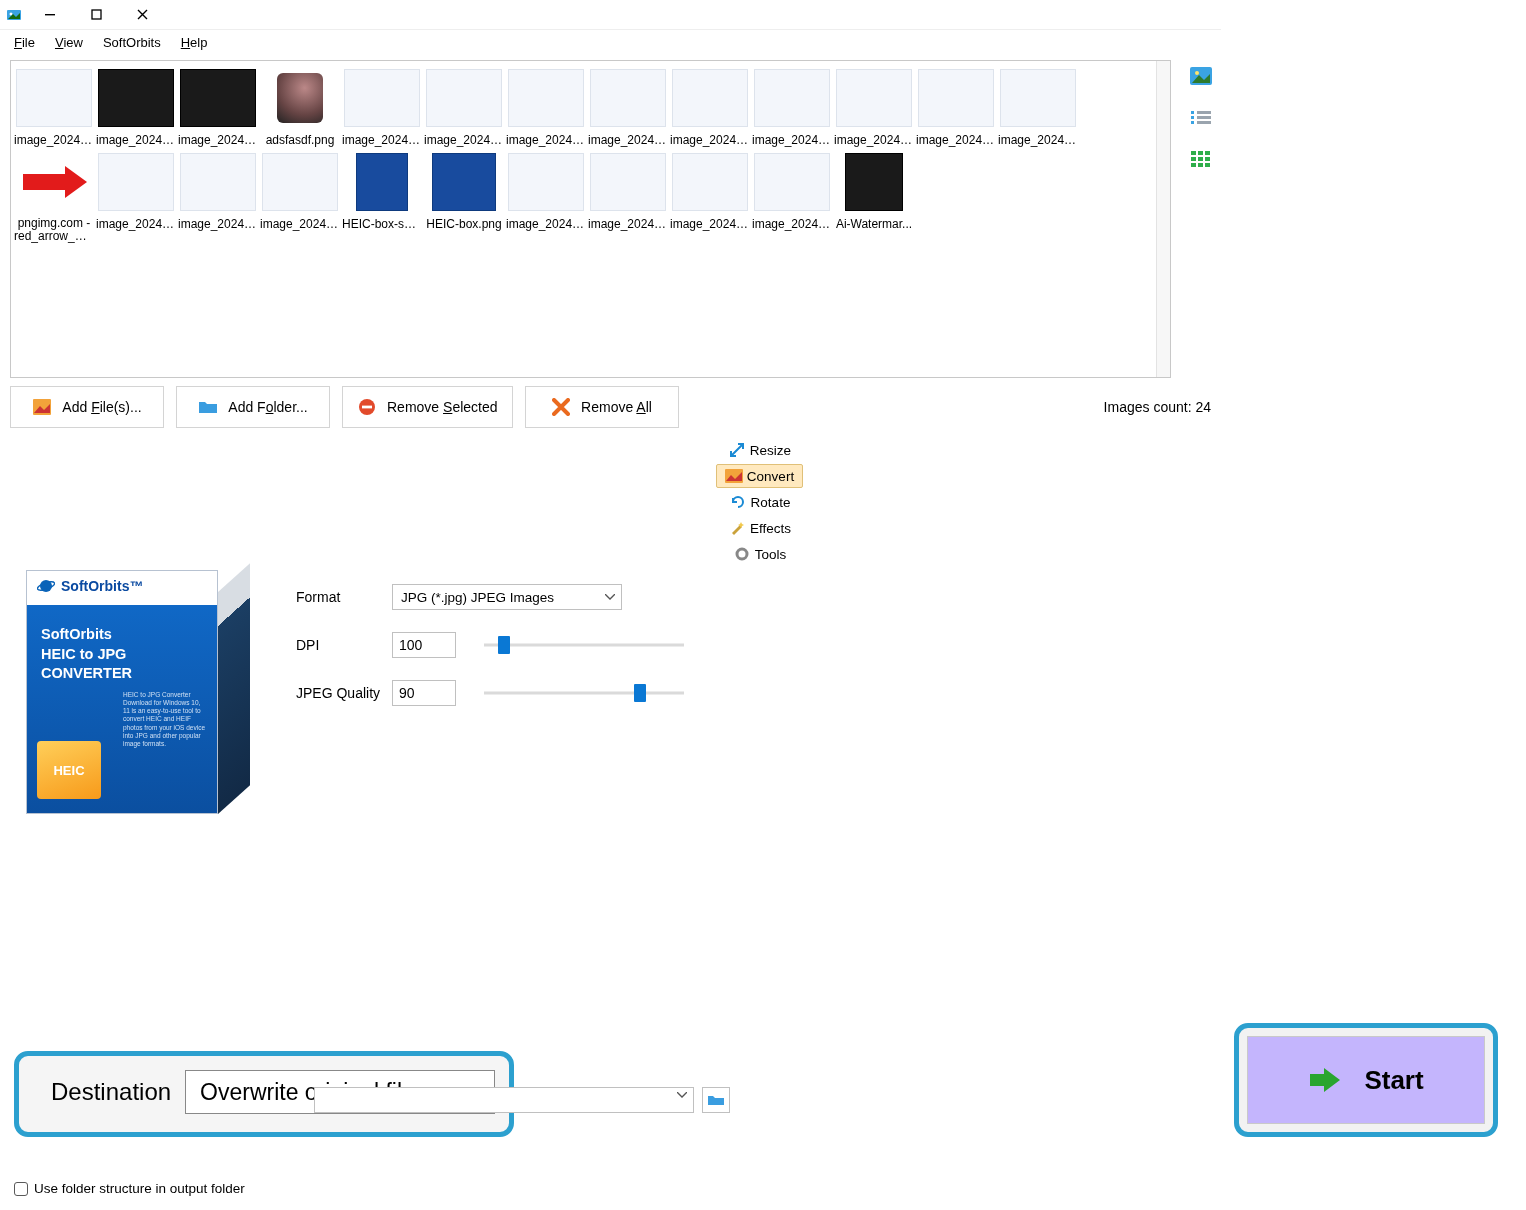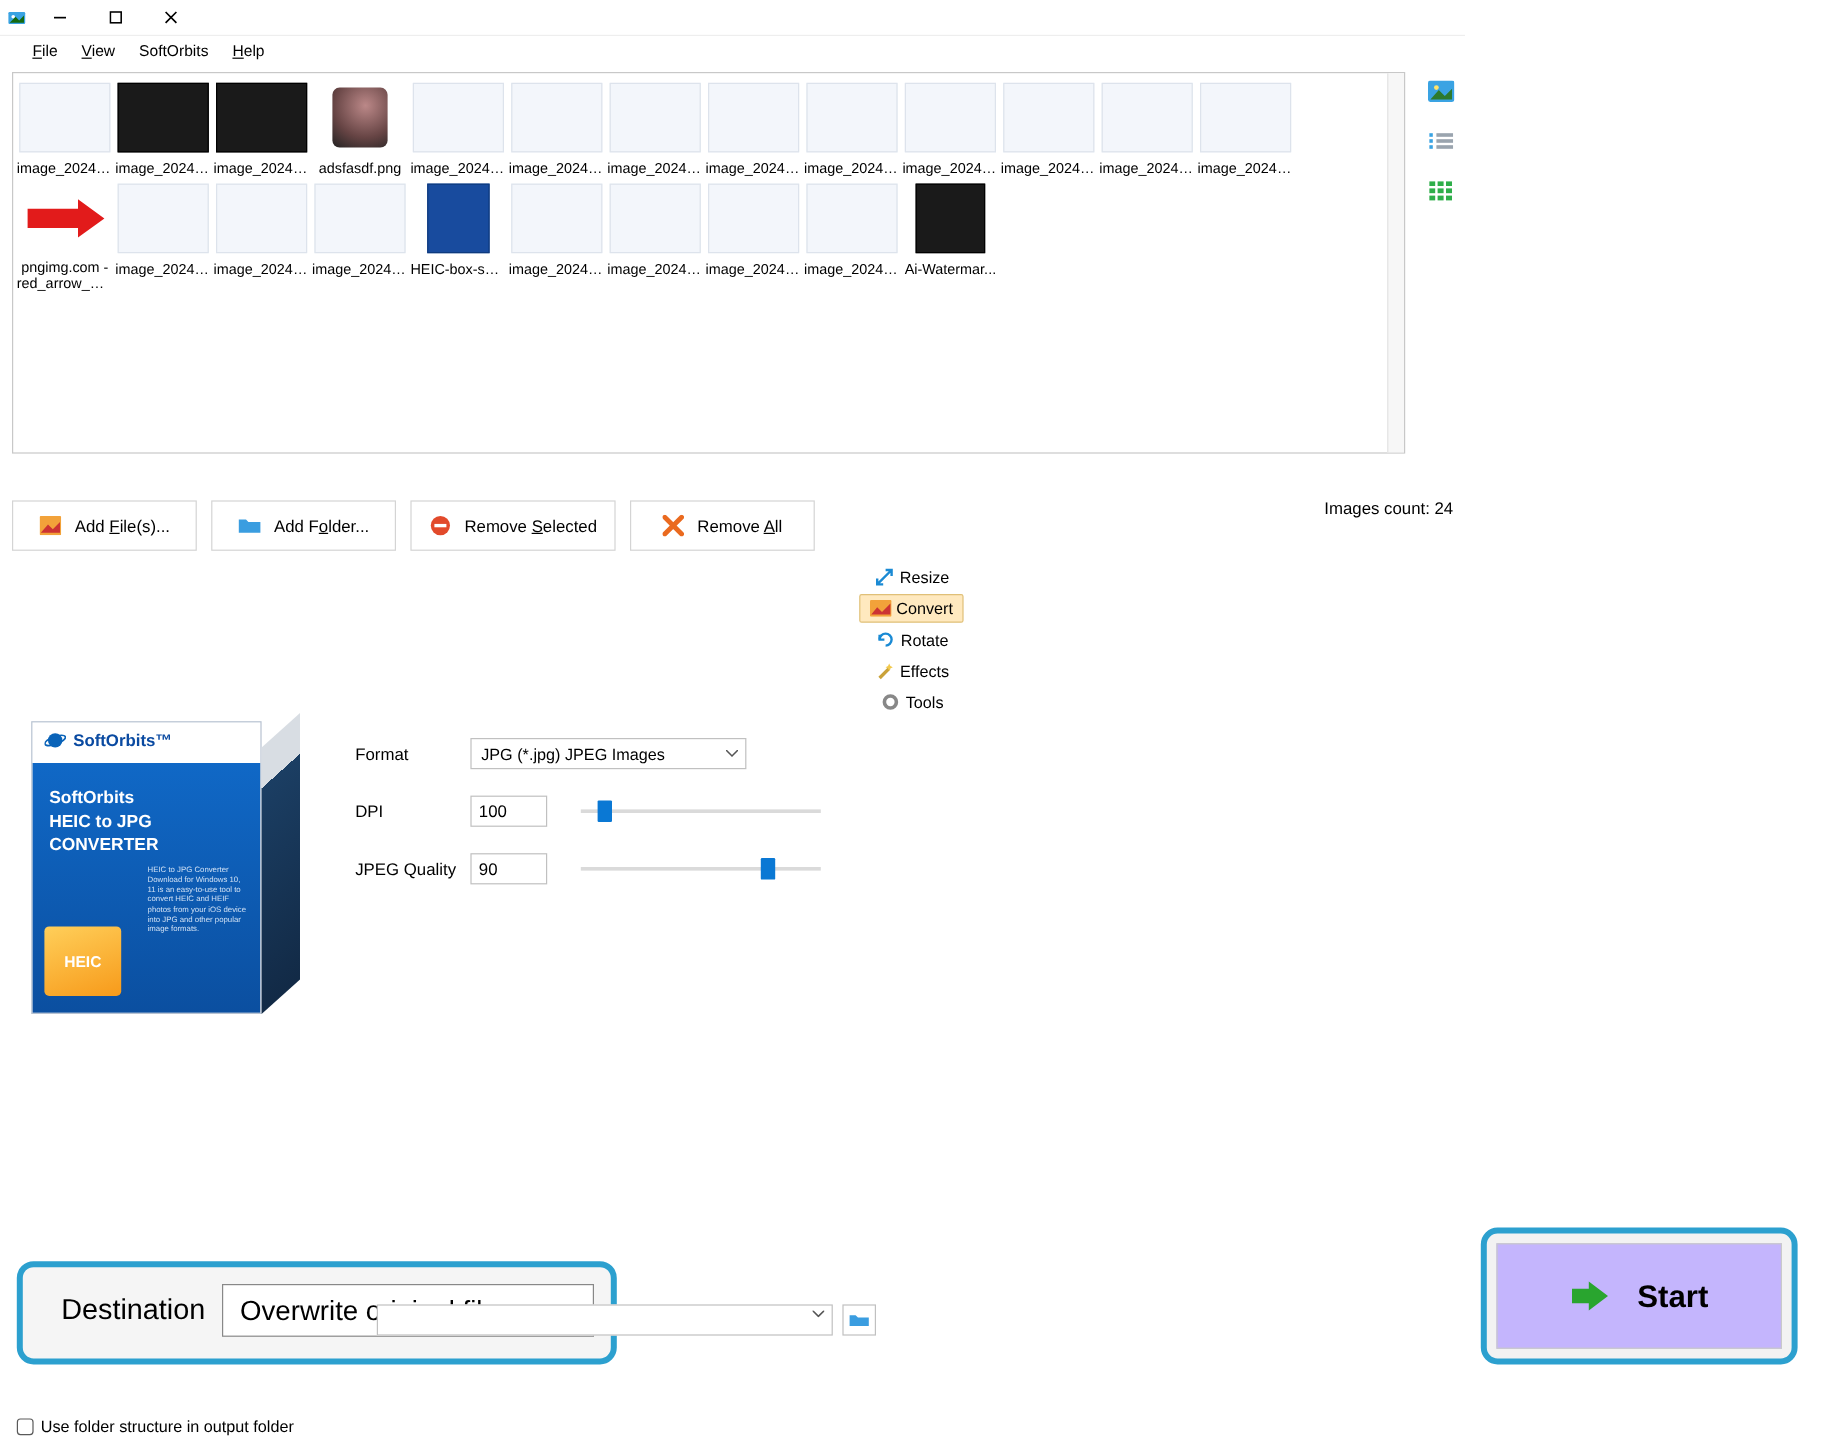--- a/index.html
+++ b/index.html
@@ -5,41 +5,41 @@
 * { margin: 0; padding: 0; box-sizing: border-box; font-family: "Segoe UI", Tahoma, sans-serif; }
 body { background: #fff; width: 1221px; height: 968px; overflow: hidden; font-size: 13px; color: #000; }
 
 
 .titlebar { height: 30px; display: flex; align-items: center; padding: 0 0 0 6px; border-bottom: 1px solid #eee; }
 .titlebar .appicon { width: 16px; height: 16px; margin-right: 6px; display:inline-flex;}
 .titlebar .title { flex: 1; font-size: 12.5px; }
 .titlebar .winbtn { width: 46px; height: 30px; display: flex; align-items: center; justify-content: center; }
 
 
-.menubar { height: 24px; display: flex; align-items: center; padding: 0 4px; gap: 0; font-size: 13px; margin-left: 13px; }
+.menubar { height: 24px; display: flex; align-items: center; padding: 0 4px; gap: 0; font-size: 13px; }
 .menubar .mitem { padding: 2px 10px; cursor: default; }
 .menubar .mitem u{text-decoration:underline;}
 
 
 .thumbs-wrap { margin: 6px 10px 0 10px; border: 1px solid #c8c8c8; height: 318px; display:flex;}
 .thumbs { flex:1; padding: 4px 2px; display: flex; flex-wrap: wrap; align-content:flex-start; overflow: hidden; }
 .thumb { width: 82px; margin: 0 0 2px 0; display: flex; flex-direction: column; align-items: center; }
 .thumb .timg { width: 78px; height: 66px; display: flex; align-items: center; justify-content: center; }
 .thumb .pp { width:76px; height:58px; background:#f3f6fb; border:1px solid #dde3ec; position:relative; overflow:hidden;}
 .thumb .pp.dark{background:#1a1a1a;border-color:#000;}
 .thumb .pp.blue{background:#184b9e;border-color:#0e3a7e;}
 .thumb .tlabel { width: 80px; font-size: 12px; text-align: center; white-space: nowrap; overflow: hidden; text-overflow: ellipsis; margin-top:2px;}
 .thumbs-scroll{width:14px;background:#f7f7f7;border-left:1px solid #e3e3e3;}
 .thumbs-side{width:40px;display:flex;flex-direction:column;align-items:center;gap:18px;padding-top:10px;}
 .side-icon{width:26px;height:24px;display:flex;align-items:center;justify-content:center;}
 
 
 .actions { display: flex; align-items: center; padding: 8px 10px 0 10px; gap: 12px; }
 .actbtn { border: 1px solid #d4d4d4; background: #fff; height: 42px; min-width: 160px; display: flex; align-items: center; justify-content: center; gap: 10px; font-size: 14px; padding: 0 14px; }
-.actbtn.wide{min-width:154px;margin-top:31px;}
+.actbtn.wide{min-width:154px;}
 .actbtn .aicon{width:20px;height:18px;display:inline-flex;align-items:center;justify-content:center;}
 .count { margin-left: auto; font-size: 14px; }
 
 
 .tabs { display: flex; align-items: center; padding: 0 0 0 298px; margin-top: 10px; gap: 2px; font-size: 13.5px; flex-direction: column;}
 .tab { padding: 3px 8px; display:flex; align-items:center; gap:4px; border:1px solid transparent; border-radius:2px;}
 .tab.active { background:#ffe9bf; border:1px solid #e0c078; }
 .tab .ticon{width:18px;height:16px;display:inline-flex;align-items:center;justify-content:center;}
 
 
@@ -221,20 +221,26 @@
           <div class="timg">
             <div class="pp"></div>
           </div>
           <div class="tlabel">image_2024-...</div>
         </div>
     <div class="thumb">
           <div class="timg">
             <div class="pp blue" style="width:52px;height:58px;"></div>
           </div>
           <div class="tlabel">HEIC-box-sm...</div>
+        </div>
+    <div class="thumb">
+          <div class="timg">
+            <div class="pp blue" style="width:64px;height:58px;"></div>
+          </div>
+          <div class="tlabel">HEIC-box.png</div>
         </div>
     <div class="thumb">
           <div class="timg">
             <div class="pp"></div>
           </div>
           <div class="tlabel">image_2024-...</div>
         </div>
     <div class="thumb">
           <div class="timg">
             <div class="pp"></div>

